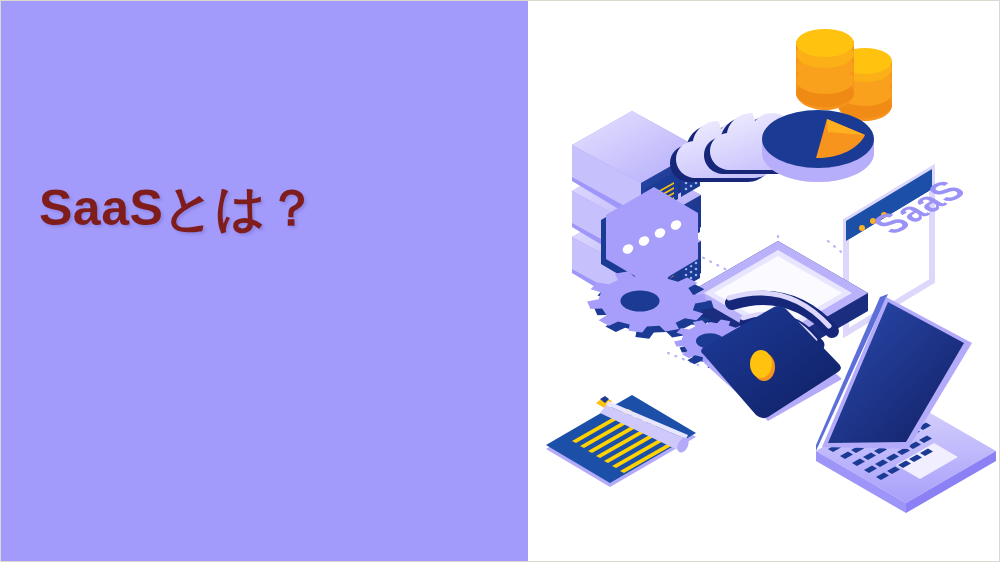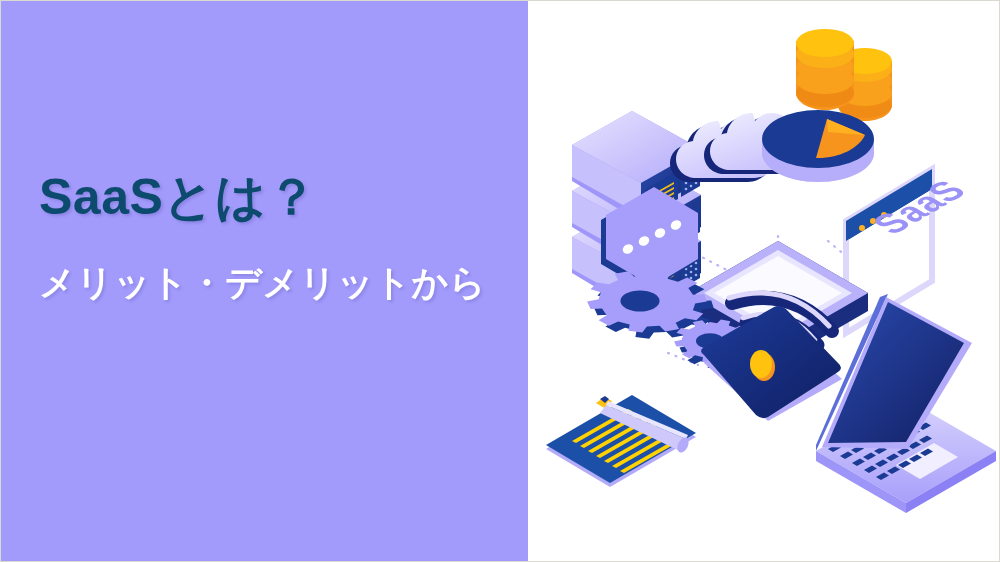--- a/index.html
+++ b/index.html
@@ -29,24 +29,24 @@
   }
   #text-block {
     position: absolute;
     left: 38px;
     top: 168px;
     width: 470px;
   }
   #main-title {
     font-size: 50px;
     font-weight: 700;
-    color: #0c4a6e;
+    color: #7f1d1d;
     letter-spacing: 0.5px;
     line-height: 1.15;
-    margin: 0 0 30px 0;
+    margin: 11px 0 30px 0;
     text-shadow: 2px 2px 3px rgba(90, 80, 180, 0.30);
     white-space: nowrap;
   }
   .sub-line {
     font-size: 36px;
     font-weight: 700;
     color: #ffffff;
     line-height: 1.42;
     letter-spacing: 0.5px;
     text-shadow: 2px 2px 3px rgba(90, 80, 180, 0.28);
@@ -70,21 +70,20 @@
   }
 </style>
 </head>
 <body>
 
 <div id="banner">
 
   <div id="left-panel">
     <div id="text-block">
       <h1 id="main-title">SaaSとは？</h1>
-      <div class="sub-line">メリット・デメリットから</div>
     </div>
   </div>
 
   <div id="right-panel">
     <svg id="illustration" viewBox="0 0 473 562" xmlns="http://www.w3.org/2000/svg">
       <defs>
         <linearGradient id="gLav" x1="0" y1="0" x2="1" y2="1">
           <stop offset="0%" stop-color="#e6e3fe"></stop>
           <stop offset="100%" stop-color="#b3aafb"></stop>
         </linearGradient>

